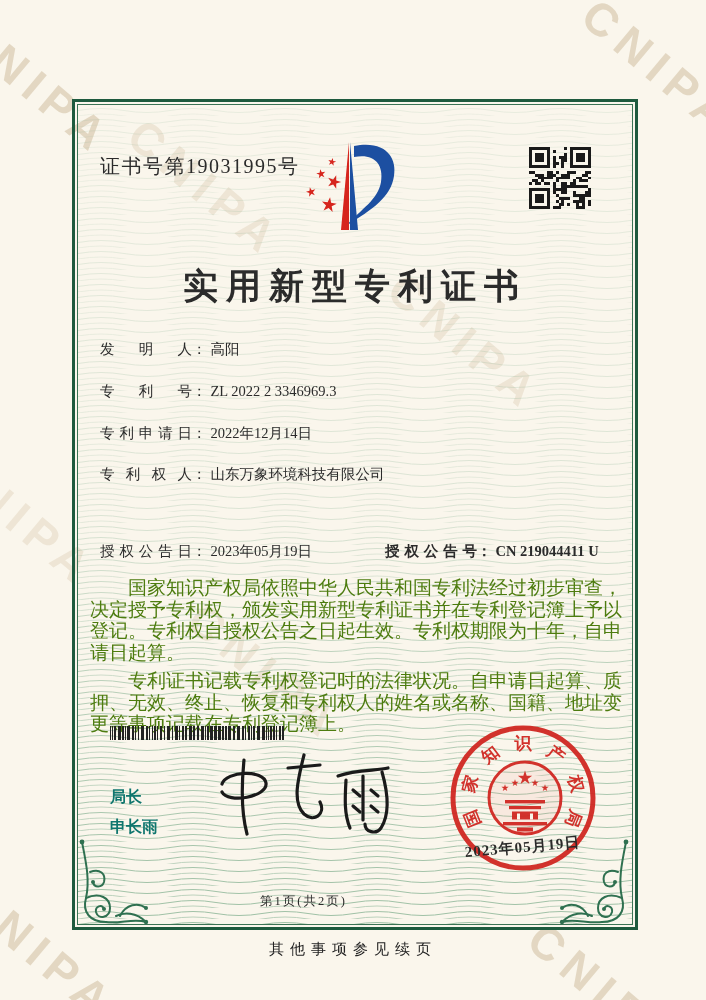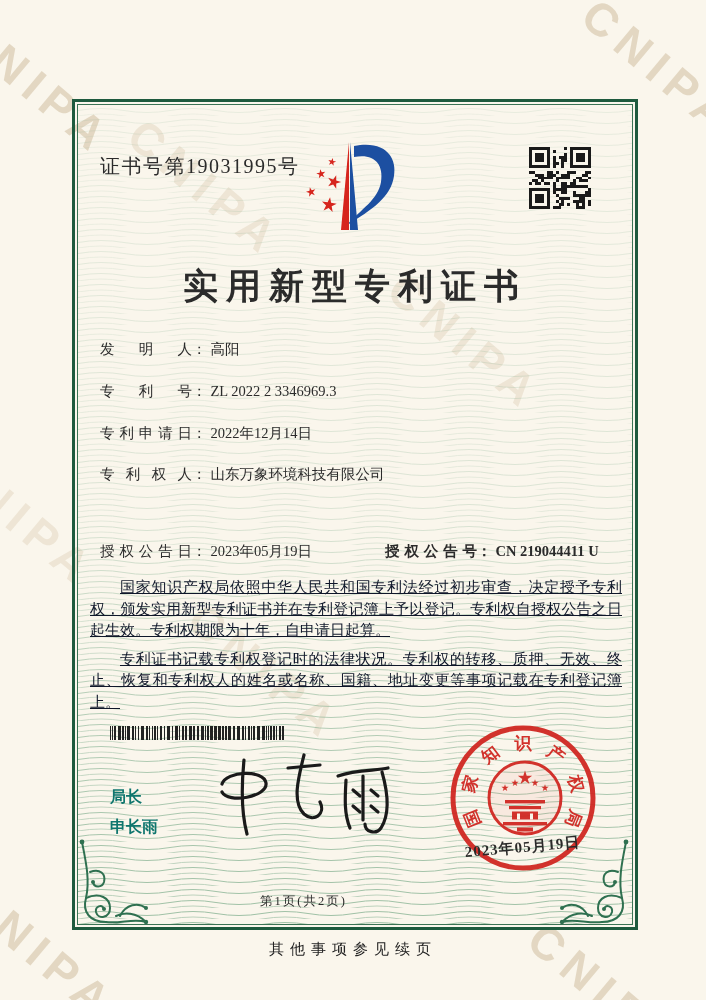--- a/index.html
+++ b/index.html
@@ -22,22 +22,22 @@
   .logo{left:296px;top:136px;}
   .qr{left:529px;top:147px;}
   .title{left:72px;top:235px;width:566px;text-align:center;font-size:35px;
          font-weight:bold;letter-spacing:8px;margin-top:28px;}
   .row{left:100px;font-size:14.5px;line-height:20px;white-space:nowrap;}
   .row .lbl{display:inline-block;width:92px;text-align:justify;text-align-last:justify;
             text-justify:inter-ideograph;vertical-align:top;}
   .row .colon{display:inline-block;vertical-align:top;margin-right:4px;}
   .row .val{display:inline-block;vertical-align:top;white-space:normal;max-width:388px;}
   .grant2{position:absolute;left:285px;top:0;white-space:nowrap;font-weight:bold;}
-  .legal{left:90px;top:577px;width:532px;font-size:15px;line-height:21.5px;
-         text-align:justify;color:#0f172a;text-decoration:underline;}
+  .legal{left:90px;top:577px;width:532px;font-size:19px;line-height:21.5px;
+         text-align:justify;color:#4d7c0f;}
   .legal p{margin:0 0 7px 0;text-indent:2em;}
   .barcode{left:110px;top:726px;}
   .signer{left:110px;top:782px;font-family:"Liberation Sans",sans-serif;
           font-size:16px;font-weight:bold;line-height:30px;color:#0f766e;}
   .signature{left:192px;top:738px;}
   .seal{left:443px;top:718px;}
   .seal text{font-family:"Liberation Serif",serif;}
   .pageinfo{left:72px;top:893px;width:463px;text-align:center;font-size:12.5px;letter-spacing:2px;}
   .footnote{left:0;top:940px;width:706px;text-align:center;font-size:15px;letter-spacing:6px;color:#222;}
   .defs{position:absolute;width:0;height:0;overflow:hidden;}
@@ -284,21 +284,21 @@
   </div>
   <div class="abs row" style="top:541px">
     <span class="lbl">授权公告日</span><span class="colon">：</span><span class="val">2023年05月19日</span>
     <span class="grant2">
       <span class="lbl">授权公告号</span><span class="colon">：</span><span class="val">CN 219044411 U</span>
     </span>
   </div>
 
   <div class="abs legal">
     <p>国家知识产权局依照中华人民共和国专利法经过初步审查，决定授予专利权，颁发实用新型专利证书并在专利登记簿上予以登记。专利权自授权公告之日起生效。专利权期限为十年，自申请日起算。</p>
-    <p>专利证书记载专利权登记时的法律状况。专利权的转移、质押、无效、终止、恢复和专利权人的姓名或名称、国籍、地址变更等事项记载在专利登记簿上。</p>
+    <p>专利证书记载专利权登记时的法律状况。自申请日起算、质押、无效、终止、恢复和专利权人的姓名或名称、国籍、地址变更等事项记载在专利登记簿上。</p>
   </div>
 
   <svg class="abs barcode" width="177" height="14">
       <rect x="0" y="0" width="1" height="14" fill="#222"></rect>
       <rect x="2" y="0" width="1" height="14" fill="#222"></rect>
       <rect x="4" y="0" width="2" height="14" fill="#222"></rect>
       <rect x="8" y="0" width="3" height="14" fill="#222"></rect>
       <rect x="12" y="0" width="2" height="14" fill="#222"></rect>
       <rect x="15" y="0" width="1" height="14" fill="#222"></rect>
       <rect x="17" y="0" width="3" height="14" fill="#222"></rect>

